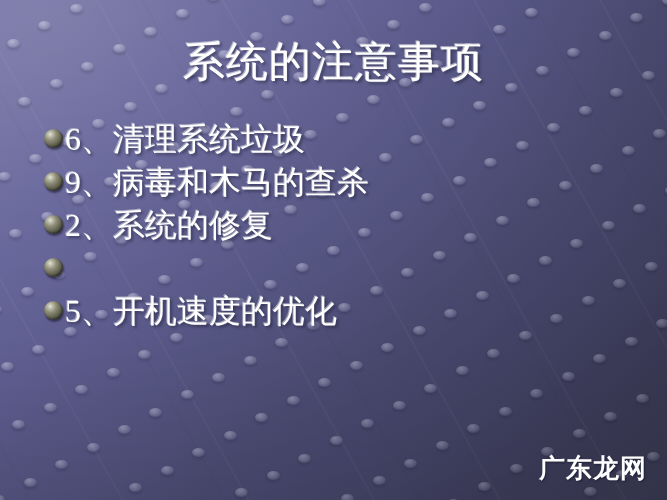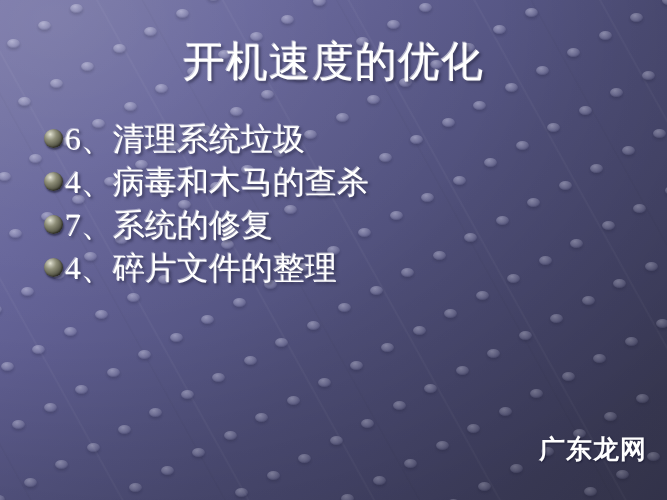--- a/index.html
+++ b/index.html
@@ -157,23 +157,23 @@
   .bullet-text .latin {
     font-family: "Liberation Sans", "DejaVu Sans", sans-serif;
     font-weight: 700;
     letter-spacing: -0.5px;
   }
 
   
   #watermark {
     position: absolute;
     right: 20px;
-    bottom: 34px;
+    bottom: 17px;
     color: #ffffff;
-    font-family: Liberation Mono, monospace;
+    font-family: Liberation Sans, sans-serif;
     font-weight: 700;
     font-size: 26px;
     line-height: 30px;
     letter-spacing: 1px;
     white-space: nowrap;
     text-shadow: 1px 1px 2px rgba(20,20,45,0.7);
   }
 </style>
 </head>
 <body>
@@ -350,43 +350,46 @@
       <div class="dot" style="opacity: 0.69; left: 541.462px; top: 446.761px;"></div>
       <div class="dot" style="opacity: 0.69; left: 572.949px; top: 429.308px;"></div>
       <div class="dot" style="opacity: 0.69; left: 604.435px; top: 411.854px;"></div>
       <div class="dot" style="opacity: 0.69; left: 635.921px; top: 394.401px;"></div>
       <div class="dot" style="opacity: 0.67; left: 584.355px; top: 487.013px;"></div>
       <div class="dot" style="opacity: 0.67; left: 615.841px; top: 469.56px;"></div>
       <div class="dot" style="opacity: 0.67; left: 647.328px; top: 452.106px;"></div>
     </div>
   <div class="vignette"></div>
 
-  <div id="title">开机速度的优化</div>
+  <div id="title">系统的注意事项</div>
 
   <div id="bullets">
 
     <div class="bullet-row">
       <span class="bullet-marker"></span>
       <span class="bullet-text">6、清理系统垃圾</span>
     </div>
 
     <div class="bullet-row">
       <span class="bullet-marker"></span>
-      <span class="bullet-text">4、病毒和木马的查杀</span>
-    </div>
-
-    <div class="bullet-row">
-      <span class="bullet-marker"></span>
-      <span class="bullet-text">7、系统的修复</span>
-    </div>
-
-    <div class="bullet-row">
-      <span class="bullet-marker"></span>
-      <span class="bullet-text">4、碎片文件的整理</span>
-    </div>
-
+      <span class="bullet-text">9、病毒和木马的查杀</span>
+    </div>
+
+    <div class="bullet-row">
+      <span class="bullet-marker"></span>
+      <span class="bullet-text">2、系统的修复</span>
+    </div>
+
+    <div class="bullet-row">
+      <span class="bullet-marker"></span>
+    </div>
+
+    <div class="bullet-row">
+      <span class="bullet-marker"></span>
+      <span class="bullet-text">5、开机速度的优化</span>
+    </div>
 
 
   </div>
 
   <div id="watermark">广东龙网</div>
 
 </div>
 
 </body></html>

